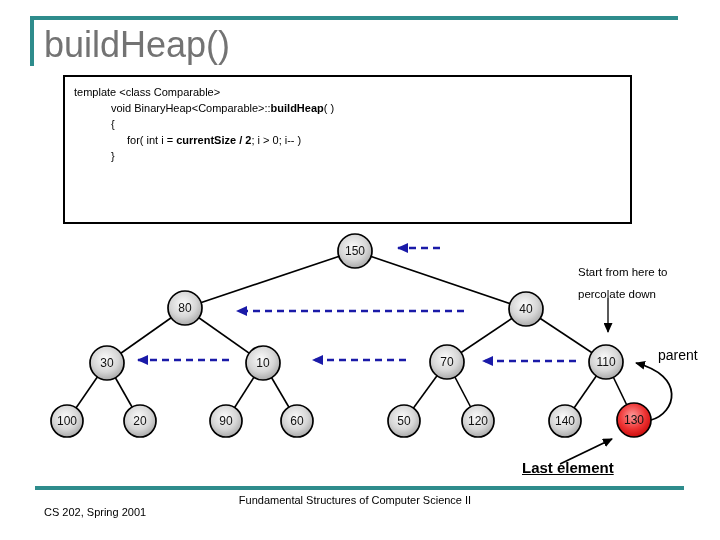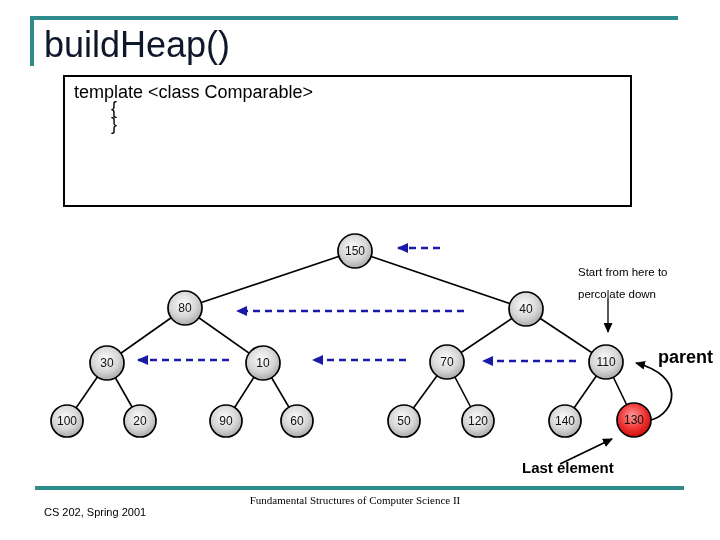--- a/index.html
+++ b/index.html
@@ -2,60 +2,62 @@
 <html><head>
 <meta charset="utf-8">
 <style>
   html,body { margin:0; padding:0; }
   body {
     width:720px; height:540px; position:relative; overflow:hidden;
     background:#ffffff; font-family:"Liberation Sans", sans-serif; color:#000;
   }
   .top-line      { position:absolute; left:30px; top:16px; width:648px; height:4px; background:#2E8C8C; }
   .title-bracket { position:absolute; left:30px; top:16px; width:4px; height:50px; background:#2E8C8C; }
-  .slide-title   { position:absolute; left:44px; top:24px; font-size:36px; color:#0f172a; white-space:nowrap; }
+  .slide-title   { position:absolute; left:44px; top:24px; font-size:36px; color:#737373; white-space:nowrap; }
 
   .code-box {
-    position:absolute; left:63px; top:75px; width:569px; height:132px;
+    position:absolute; left:63px; top:75px; width:569px; height:149px;
     border:2px solid #000; box-sizing:border-box; background:#fff;
-    padding:7px 0 0 9px; font-size:18px; line-height:16px;
+    padding:7px 0 0 9px; font-size:11px; line-height:16px;
   }
   .code-line { white-space:pre; }
   .code-line .bold { font-weight:bold; }
   .i1 { padding-left:37px; }
   .i2 { padding-left:53px; }
   .i3 { padding-left:72px; }
 
   svg.tree-svg { position:absolute; left:0; top:0; width:720px; height:540px; }
   .edge  { stroke:#000; stroke-width:1.6; }
   .dash  { stroke:#1A1AA8; stroke-width:2.6; stroke-dasharray:7 5; }
   .thin  { stroke:#000; stroke-width:1.3; fill:none; }
   .thin2 { stroke:#000; stroke-width:1.8; fill:none; }
   .node-label { font-family:"Liberation Sans", sans-serif; font-size:12px; fill:#111; text-anchor:middle; }
 
   .note-start   { position:absolute; left:578px; top:261px; width:120px; font-size:11.5px; line-height:22px; }
-  .label-parent { position:absolute; left:658px; top:347px; font-size:18px; font-weight:bold; }
-  .label-last   { position:absolute; left:522px; top:459px; font-size:15px; font-weight:bold; }
+  .label-parent { position:absolute; left:658px; top:347px; font-size:14px; font-weight:normal; }
+  .label-last   { position:absolute; left:522px; top:459px; font-size:15px; font-weight:bold;text-decoration:underline; }
 
   .bottom-line   { position:absolute; left:35px; top:486px; width:649px; height:4px; background:#2E8C8C; }
   .footer-left   { position:absolute; left:44px; top:506px; font-size:11px; }
-  .footer-center { position:absolute; left:180px; top:493px; width:350px; text-align:center; font-size:11px; line-height:14px;font-family:Liberation Serif, serif; }
+  .footer-center { position:absolute; left:180px; top:493px; width:350px; text-align:center; font-size:11px; line-height:14px; }
   .footer-page   { position:absolute; left:663px; top:505px; font-size:11px;margin-top:48px; }
 </style>
 </head>
 <body>
 
 <div>
   <div class="top-line"></div>
   <div class="title-bracket"></div>
   <div class="slide-title">buildHeap()</div>
 
   <div class="code-box">
     <div class="code-line"><span>template &lt;class Comparable&gt;</span></div>
+    <div class="code-line i1"><span>void BinaryHeap&lt;Comparable&gt;::</span><span class="bold">buildHeap</span><span>( )</span></div>
     <div class="code-line i1"><span>{</span></div>
+    <div class="code-line i2"><span>for( int i = </span><span class="bold">currentSize / 2</span><span>; i &gt; 0; i-- )</span></div>
     <div class="code-line i1"><span>}</span></div>
   </div>
 
   <svg class="tree-svg" viewBox="0 0 720 540">
     <defs>
       <radialGradient id="nodeGrad" cx="45%" cy="38%" r="70%">
         <stop offset="0%" stop-color="#fbfbfb"></stop>
         <stop offset="55%" stop-color="#d6d6d6"></stop>
         <stop offset="100%" stop-color="#9c9c9c"></stop>
       </radialGradient>

